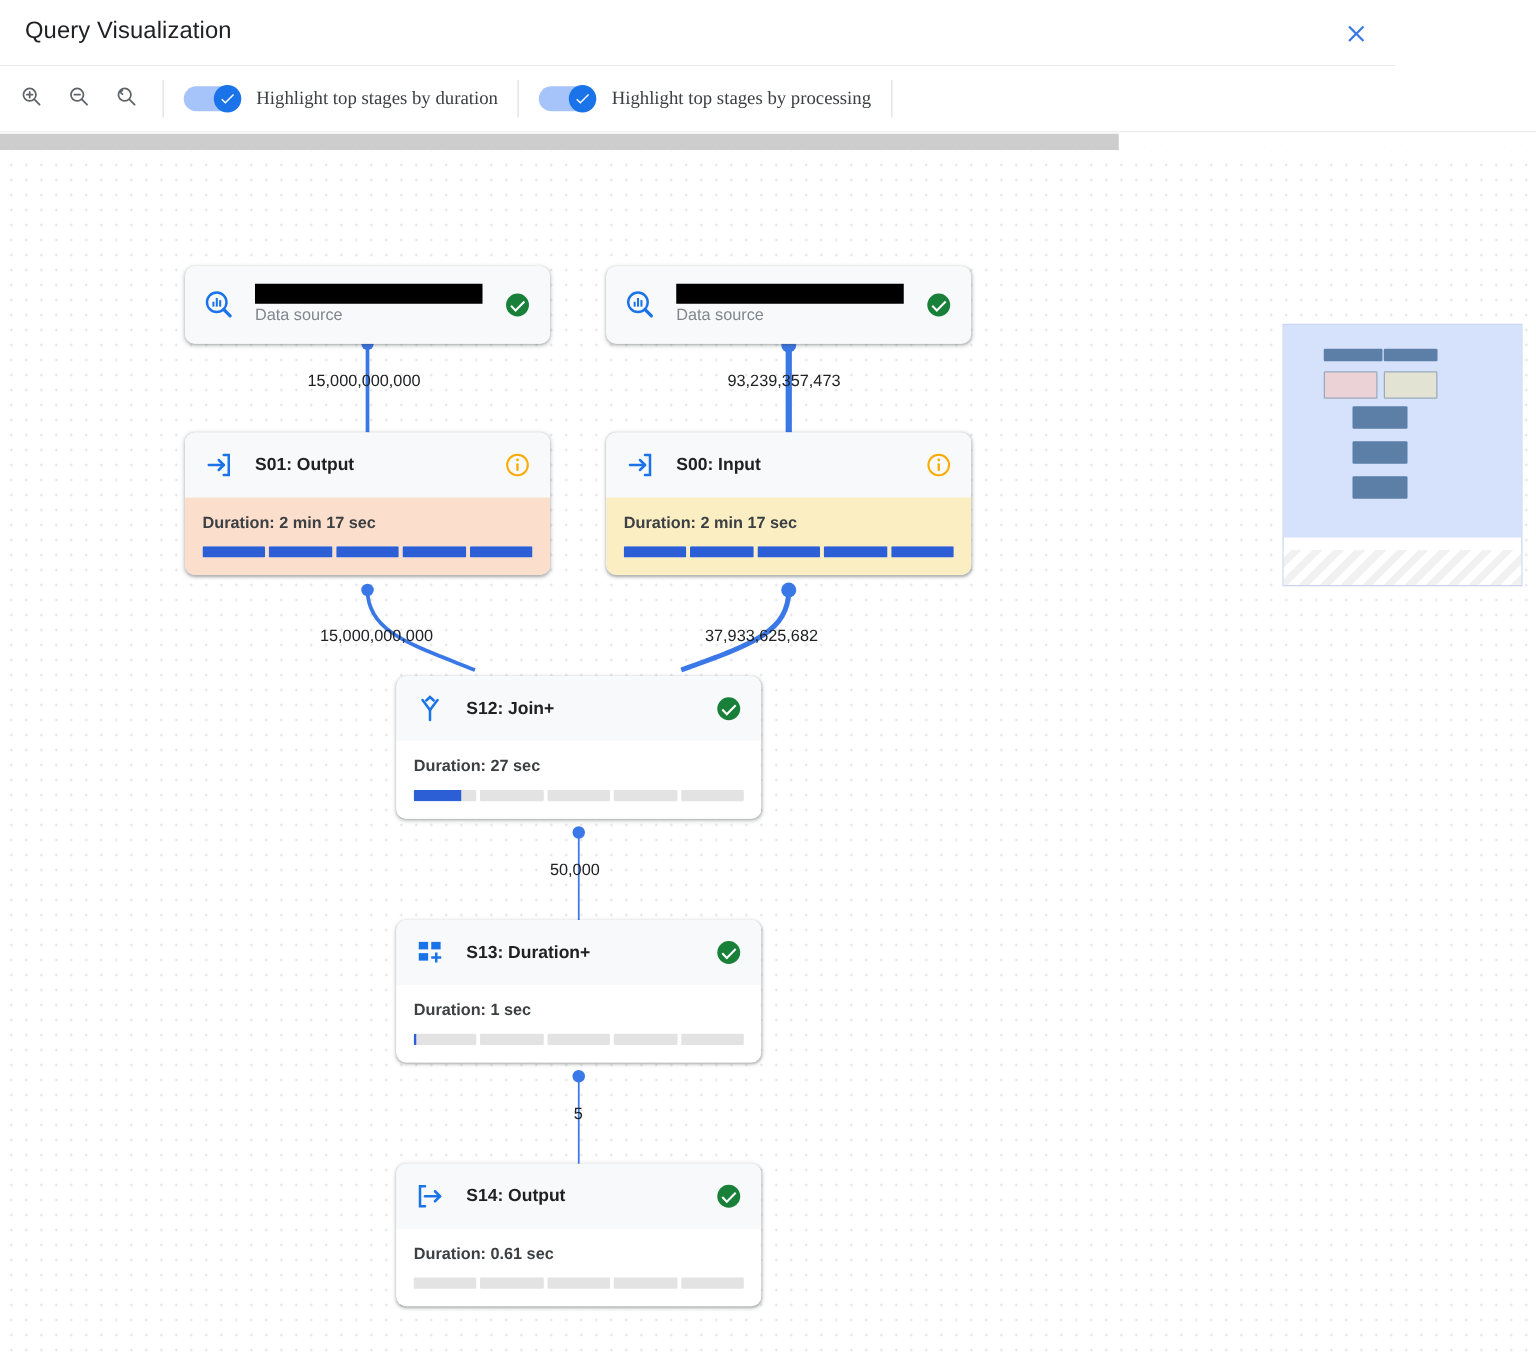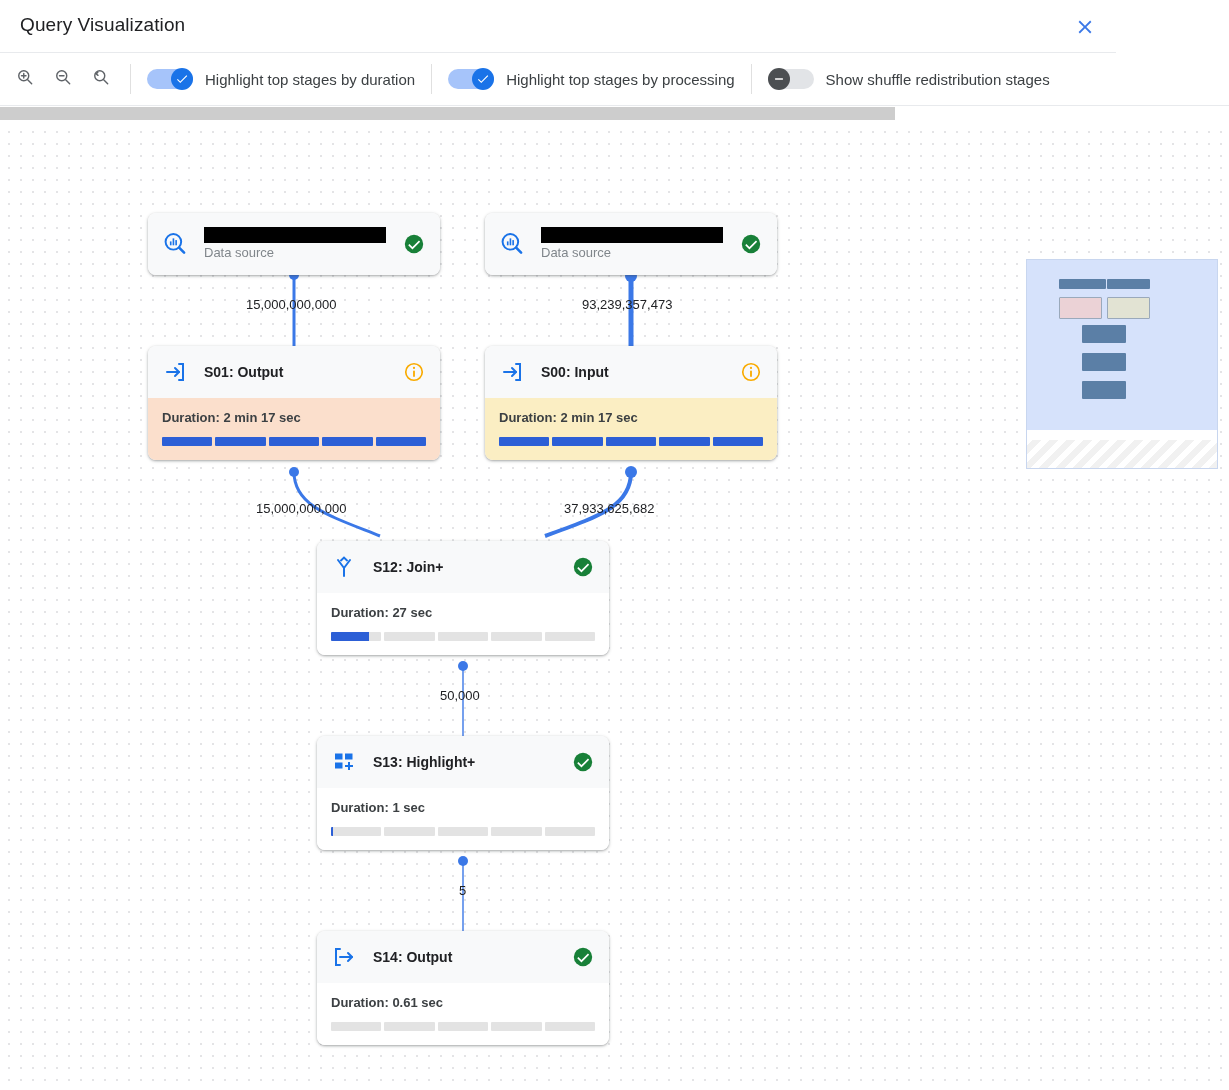--- a/index.html
+++ b/index.html
@@ -52,20 +52,21 @@
   .toolbar {
     position: absolute;
     top: 53px; left: 0;
     width: 1229px;
     height: 53px;
     background: #ffffff;
     border-bottom: 1px solid #e8eaed;
     box-sizing: border-box;
     display: flex;
     align-items: center;
+    font-family: Liberation Serif, serif;
   }
   .zoom-group {
     display: flex;
     align-items: center;
     padding-left: 12px;
     gap: 12px;
   }
   .icon-btn {
     width: 26px; height: 26px;
     display: flex; align-items: center; justify-content: center;
@@ -367,31 +368,20 @@
         <svg width="14" height="14" viewBox="0 0 24 24">
           <path d="M9 16.2 4.8 12l-1.4 1.4L9 19 21 7l-1.4-1.4z" fill="#ffffff"></path>
         </svg>
       </span>
     </span>
     <span class="toggle-label">Highlight top stages by processing</span>
   </div>
 
   <div class="tb-divider"></div>
 
-  <div class="toggle-item">
-    <span class="switch off">
-      <span class="track"></span>
-      <span class="knob">
-        <svg width="14" height="14" viewBox="0 0 24 24">
-          <rect x="5" y="10.8" width="14" height="2.4" rx="1" fill="#ffffff"></rect>
-        </svg>
-      </span>
-    </span>
-    <span class="toggle-label">Show shuffle redistribution stages</span>
-  </div>
 </div>
 
 <div class="hscroll-track"></div>
 <div class="hscroll-thumb"></div>
 
 <div class="canvas">
 
   <svg class="edge-layer">
 
     <line x1="294" y1="154" x2="294" y2="225" stroke="#3b78e7" stroke-width="3"></line>
@@ -599,21 +589,21 @@
       <span class="node-ico">
         <svg width="24" height="24" viewBox="0 0 24 24">
           <rect x="3" y="3.5" width="7.5" height="6" fill="#1a73e8"></rect>
           <rect x="13" y="3.5" width="7.5" height="6" fill="#1a73e8"></rect>
           <rect x="3" y="12.5" width="7.5" height="6" fill="#1a73e8"></rect>
           <rect x="16" y="12" width="2" height="8" fill="#1a73e8"></rect>
           <rect x="13" y="15" width="8" height="2" fill="#1a73e8"></rect>
         </svg>
       </span>
       <span class="node-titlewrap">
-        <span class="node-title">S13: Highlight+</span>
+        <span class="node-title">S13: Duration+</span>
       </span>
       <span class="node-status">
         <svg width="22" height="22" viewBox="0 0 24 24">
           <circle cx="12" cy="12" r="10" fill="#188038"></circle>
           <path d="M10.3 15.4 7 12.1l-1.3 1.3 4.6 4.6 8.4-8.4-1.3-1.3z" fill="#ffffff"></path>
         </svg>
       </span>
     </div>
     <div class="stage-body body-white">
       <div class="duration-text">Duration: 1 sec</div>

